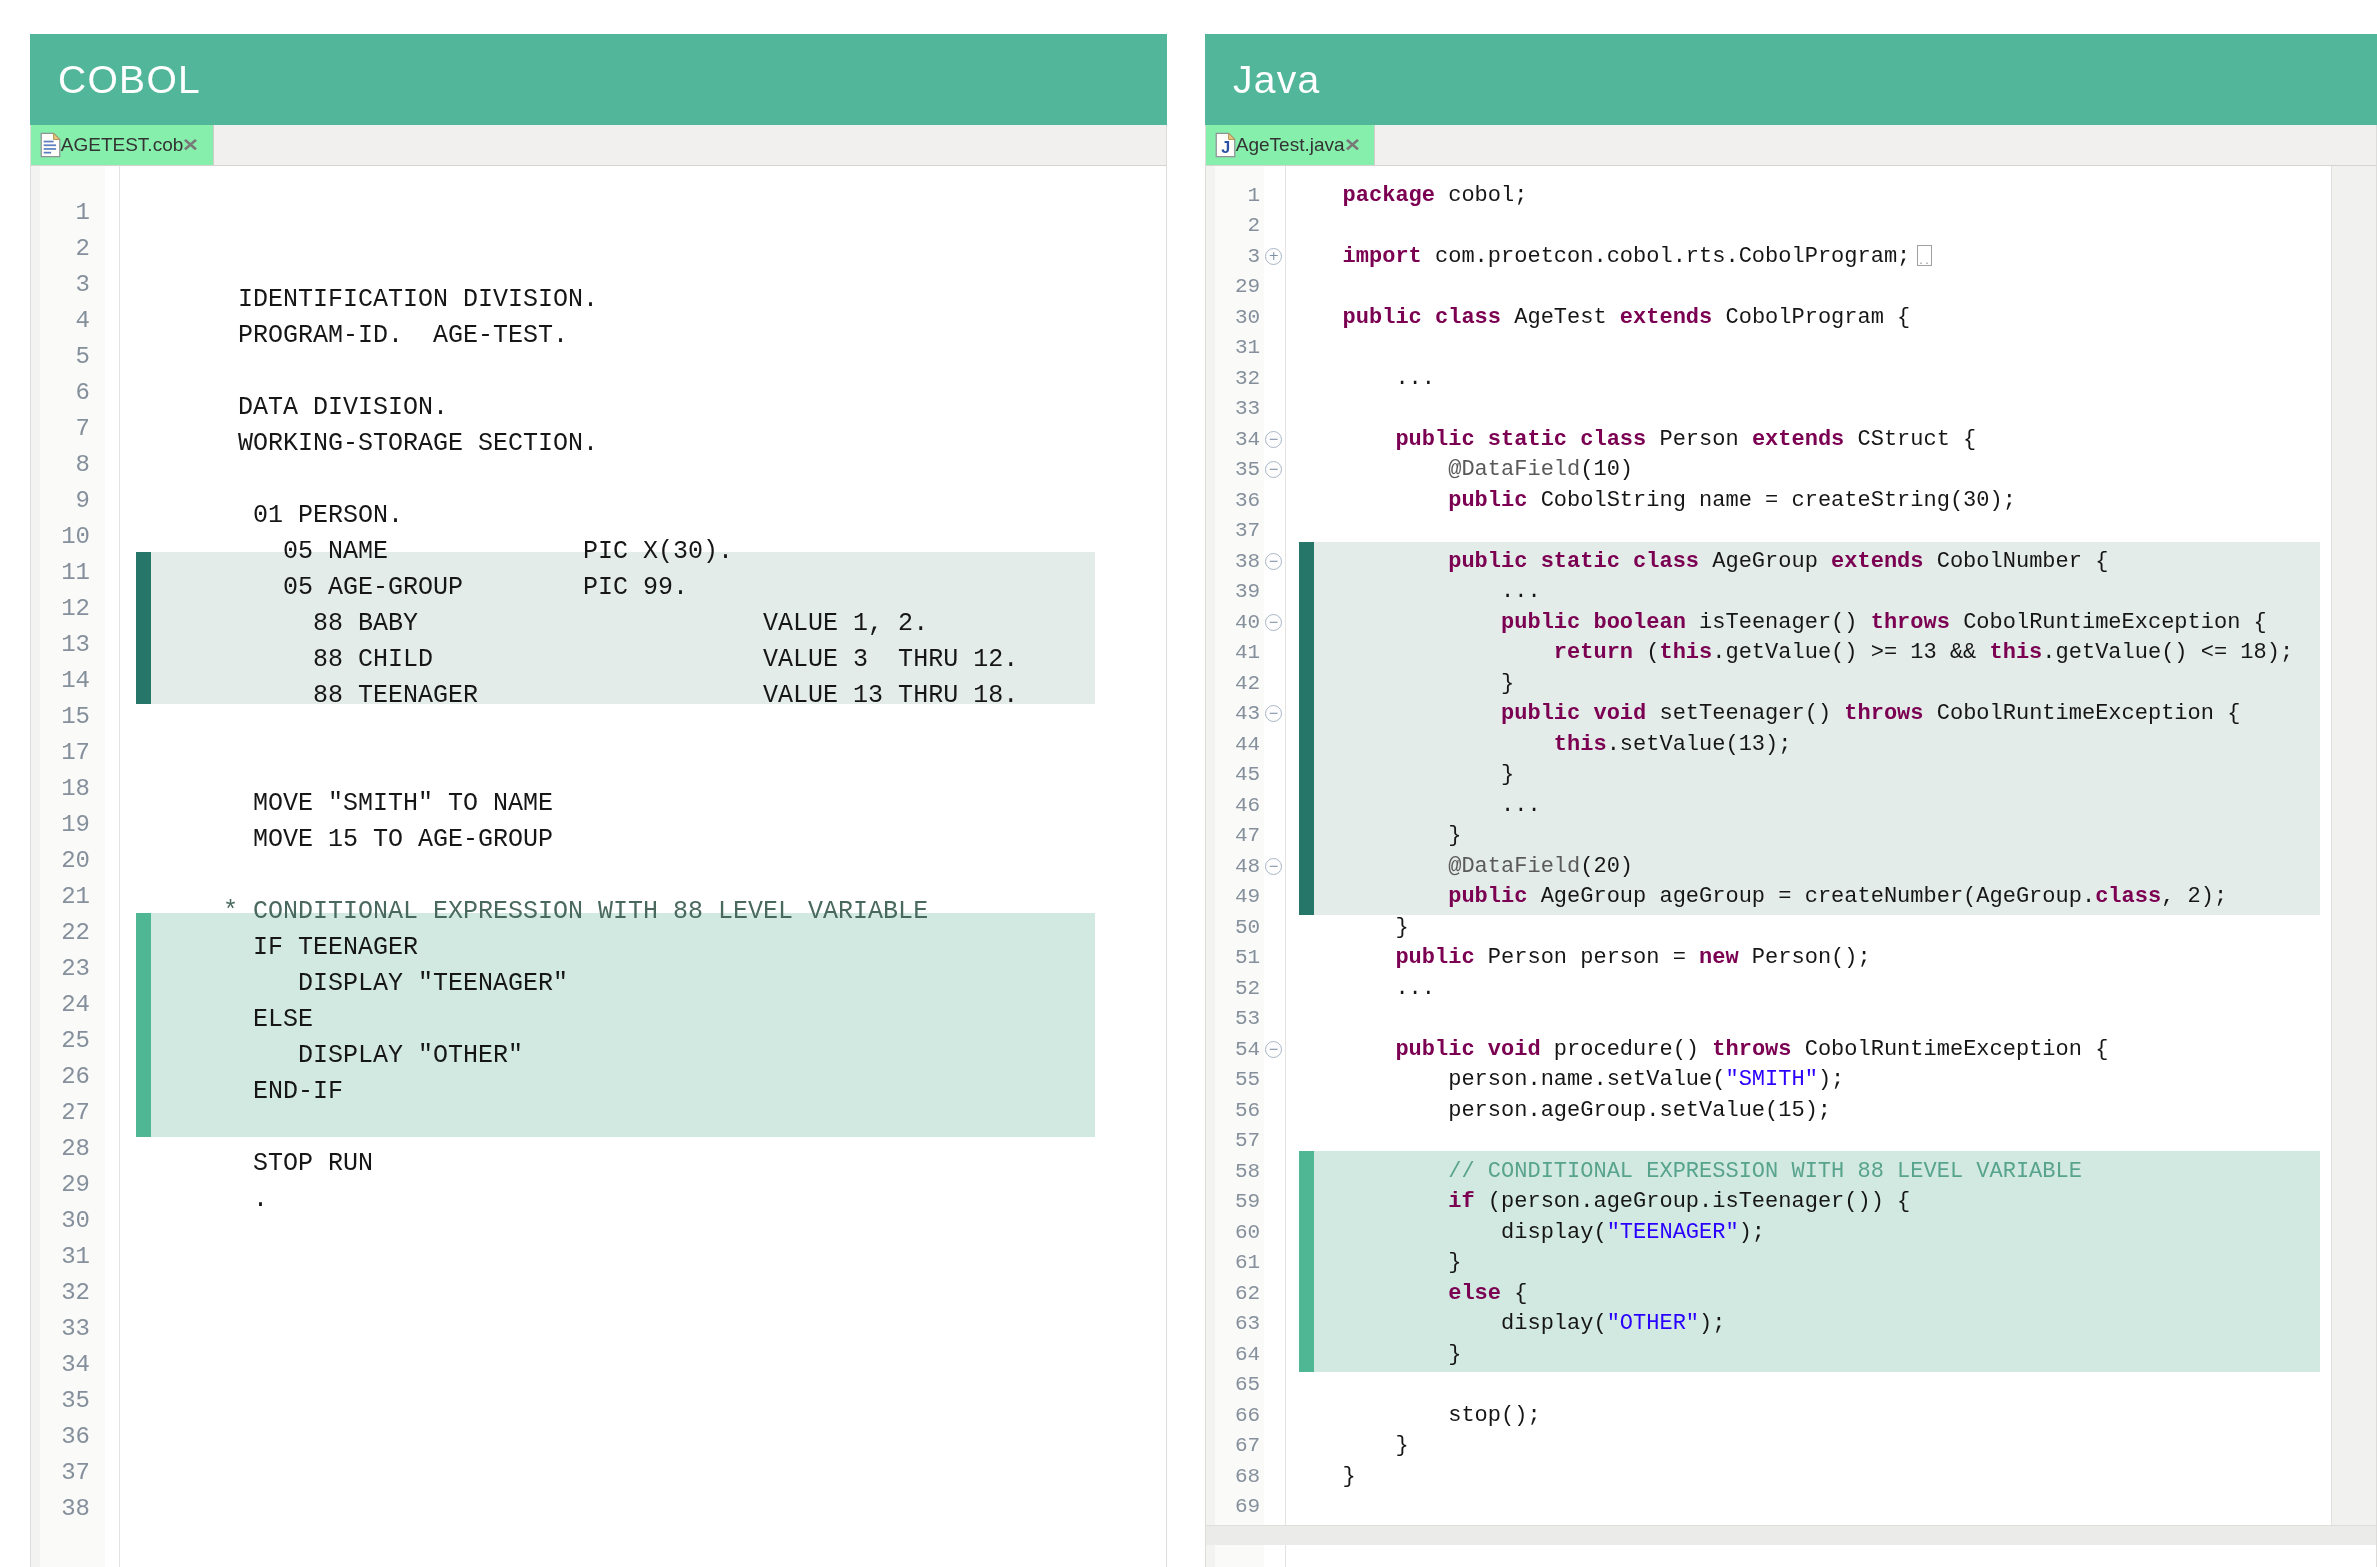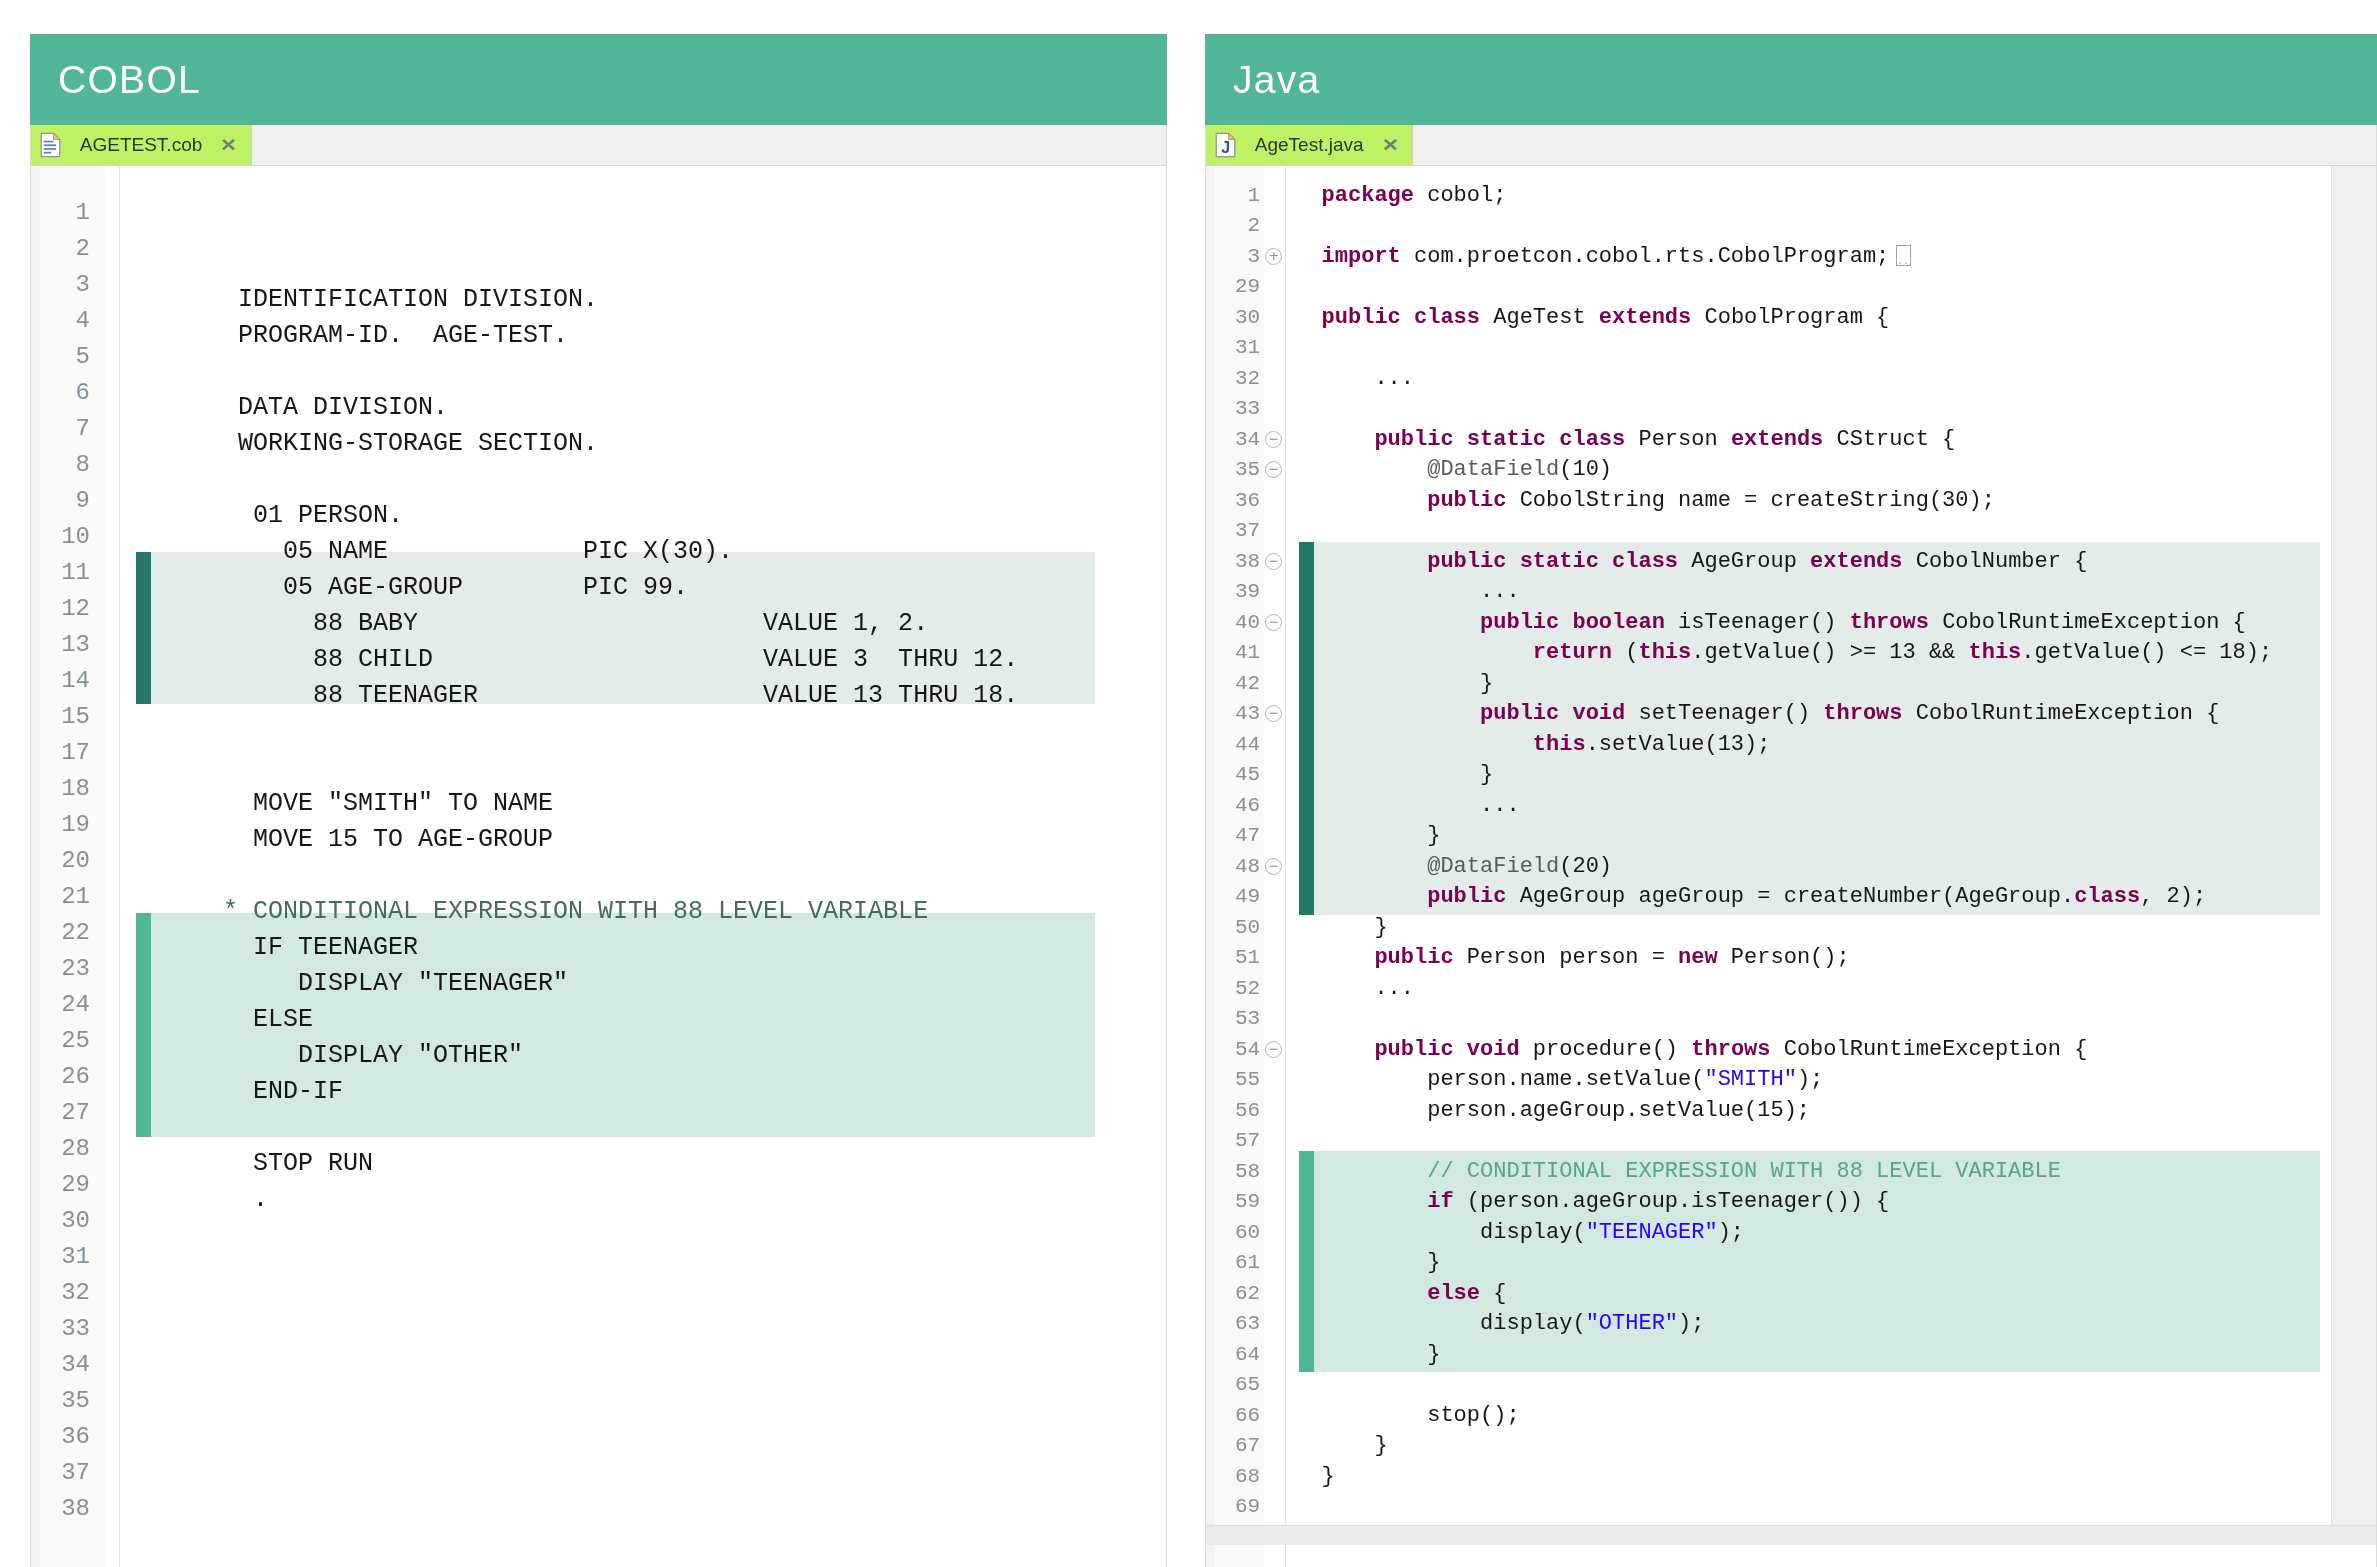--- a/index.html
+++ b/index.html
@@ -5,21 +5,21 @@
   html,body{margin:0;padding:0;}
   body{width:2377px;height:1567px;background:#ffffff;position:relative;overflow:hidden;
        font-family:"Liberation Sans",sans-serif;}
   .panel{position:absolute;top:34px;}
   #panel-left{left:30px;width:1137px;}
   #panel-right{left:1205px;width:1172px;}
   .panel-header{height:91px;background:var(--teal);display:flex;align-items:center;}
   .panel-title{color:#ffffff;font-size:39px;font-weight:300;letter-spacing:1.3px;padding-left:28px;}
   .panel-body{border:0.6px solid #dddcda;border-top:none;background:#fff;}
   .tabbar{height:40px;background:#f1f0ee;border-bottom:0.6px solid #d5d4d2;display:flex;}
-  .tab{background:#bef264;display:flex;align-items:center;gap:19px;padding:0 15px 0 8.8px;
+  .tab{background:#86efac;display:flex;align-items:center;gap:0;padding:0 15px 0 8.8px;
        border-right:0.6px solid #cfcecd;text-align:center;}
   .tab-label{font-size:19px;color:#333;}
   .tab-close{font-size:17.6px;color:#787878;font-weight:bold;transform:scaleX(1.15);cursor:default;}
   .editor{position:relative;background:#ffffff;overflow:hidden;height:1402px;}
   .annocol{position:absolute;left:0;top:0;bottom:0;width:8.8px;background:#f3f3f1;z-index:2;}
   .gutterbg{position:absolute;top:0;bottom:0;left:0;background:#fafaf8;z-index:0;}
   #panel-left .gutterbg{width:74px;}
   #panel-right .gutterbg{width:58px;}
   .gutline{position:absolute;top:0;bottom:0;width:0.6px;background:#e4e3e1;z-index:2;}
   #panel-left .gutline{left:88px;}
@@ -34,21 +34,21 @@
   #panel-left .ln{width:74px;padding-right:15px;font-size:24px;box-sizing:border-box;}
   #panel-right .ln{width:58px;padding-right:3.8px;font-size:21px;box-sizing:border-box;}
   .foldcol{flex:none;display:flex;align-items:center;}
   #panel-left .foldcol{width:14px;}
   #panel-right .foldcol{width:22.6px;}
   .fc{box-sizing:border-box;width:17px;height:17px;border:1.3px solid #a9b6c6;border-radius:50%;
       font-family:"DejaVu Sans",sans-serif;font-size:12.5px;line-height:14px;color:#7e90a6;
       text-align:center;background:#fdfdfd;display:inline-block;margin-left:1.3px;}
   .code{font-family:"Liberation Mono","DejaVu Sans Mono",monospace;white-space:pre;color:#161616;}
   #panel-left .code{font-size:25px;padding-left:14px;margin-top:30px;}
-  #panel-right .code{font-size:22px;padding-left:35px;}
+  #panel-right .code{font-size:22px;padding-left:56px;}
   .sg-kw{color:var(--kw);font-weight:bold;}
   .sg-str{color:var(--str);}
   .sg-ann{color:#5a5a5a;}
   .sg-cmj{color:var(--cmj);}
   .sg-cmc{color:var(--cmc);}
   .foldbox{display:inline-block;box-sizing:border-box;width:15px;height:21px;border:1.3px solid #a0a0a0;
            margin-left:6.3px;vertical-align:-3.8px;position:relative;}
   .foldbox::after{content:"..";position:absolute;right:0.6px;bottom:-2.5px;font-size:10px;color:#909090;}
   .hl-layer{position:absolute;top:0;left:0;right:0;bottom:0;z-index:0;}
   .hl{position:absolute;box-sizing:border-box;}

